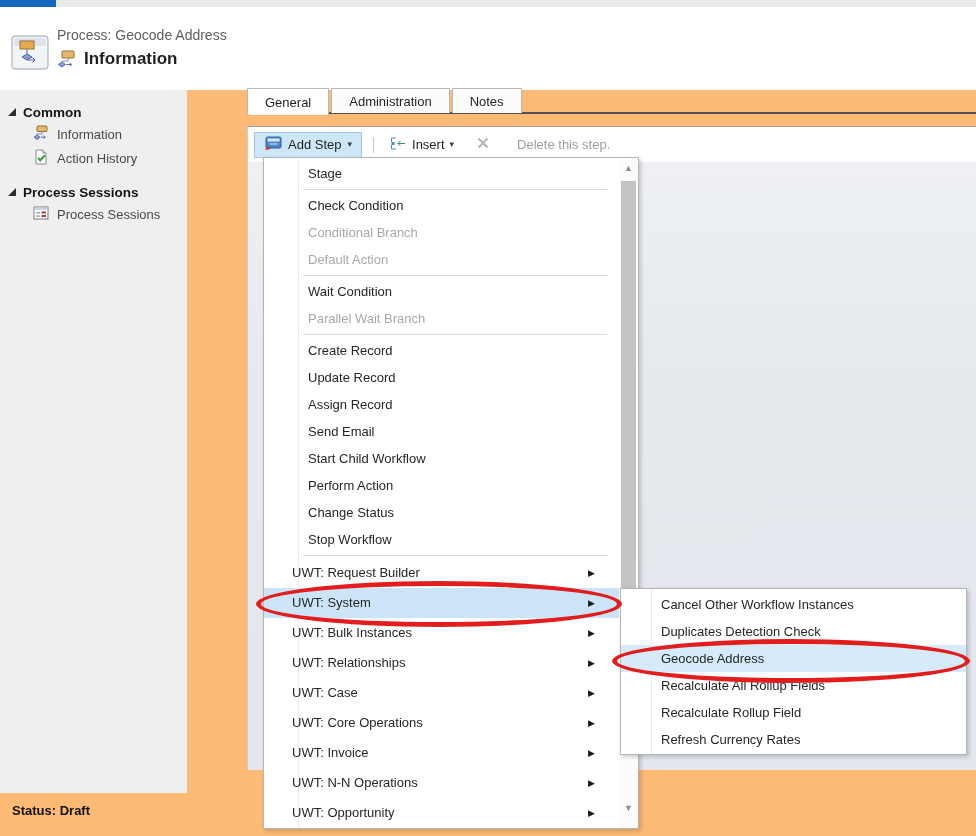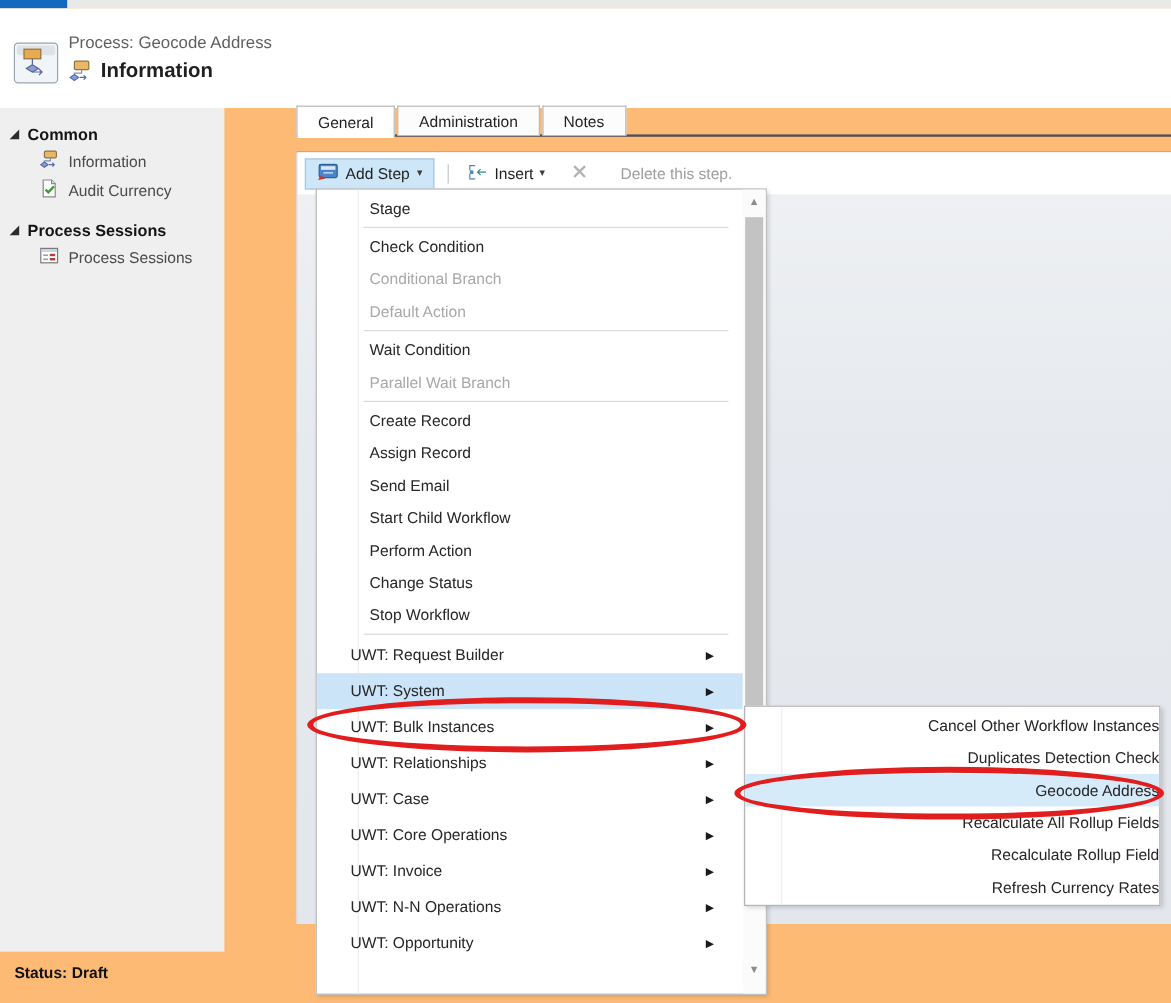--- a/index.html
+++ b/index.html
@@ -66,21 +66,21 @@
                 justify-content:center; font-size:9px; color:#8c8c8c; background:#fbfbfb; }
   .scroll-up { top:2px; }
   .scroll-down { bottom:12px; }
   .scroll-thumb { position:absolute; left:2px; top:23px; width:15px; height:520px; background:#c3c3c3; }
 
   
   .submenu { position:absolute; left:620px; top:588px; width:347px; height:167px; background:#fff;
              border:1px solid #b5b5b5; box-shadow:2px 2px 4px rgba(0,0,0,.18); z-index:11; }
   .submenu .menu-gutter { left:30px; }
   .submenu-list { position:absolute; left:0; top:0; right:0; bottom:0; padding-top:2px; }
-  .submenu .menu-item { padding-left:40px;text-align:right; }
+  .submenu .menu-item { padding-left:40px; }
   .submenu .menu-item.highlighted { background:var(--submenu-highlight); }
 
   
   .red-oval { position:absolute; border:5px solid var(--annotation-red); border-radius:50%;
               z-index:20; pointer-events:none; background:transparent; }
   .oval-1 { left:256px; top:581px; width:366px; height:46px; }
   .oval-2 { left:612px; top:639px; width:358px; height:44px; }
 
   
   .status-bar { position:absolute; left:12px; top:803px; font-weight:bold; color:#111; }
@@ -132,21 +132,21 @@
               <path d="M7.8 12.2 h4.4 m-1.6 -1.6 l1.6 1.6 -1.6 1.6" stroke="#5a6da8" fill="none"></path>
             </svg></span>
           <span>Information</span>
         </div>
         <div class="side-item">
           <span><svg viewBox="0 0 16 16" width="16" height="16">
               <path d="M3 1 h7 l3 3 v11 H3 z" fill="#fff" stroke="#8a8a8a"></path>
               <path d="M10 1 v3 h3" fill="#e4e4e4" stroke="#8a8a8a"></path>
               <path d="M5 9 l2.3 2.3 L12 6.2" stroke="#3a9a35" stroke-width="2" fill="none"></path>
             </svg></span>
-          <span>Audit Currency</span>
+          <span>Action History</span>
         </div>
       </div>
       <div class="side-section">
         <div class="side-header">
           <span class="expander"></span>
           <span class="lbl">Process Sessions</span>
         </div>
         <div class="side-item">
           <span><svg viewBox="0 0 16 16" width="16" height="16">
               <rect x="1" y="2" width="14" height="12" fill="#fff" stroke="#7a7a7a"></rect>
@@ -212,20 +212,21 @@
         <div class="menu-item"><span>Stage</span></div>
         <div class="menu-sep"></div>
         <div class="menu-item"><span>Check Condition</span></div>
         <div class="menu-item disabled"><span>Conditional Branch</span></div>
         <div class="menu-item disabled"><span>Default Action</span></div>
         <div class="menu-sep"></div>
         <div class="menu-item"><span>Wait Condition</span></div>
         <div class="menu-item disabled"><span>Parallel Wait Branch</span></div>
         <div class="menu-sep"></div>
         <div class="menu-item"><span>Create Record</span></div>
+        <div class="menu-item"><span>Update Record</span></div>
         <div class="menu-item"><span>Assign Record</span></div>
         <div class="menu-item"><span>Send Email</span></div>
         <div class="menu-item"><span>Start Child Workflow</span></div>
         <div class="menu-item"><span>Perform Action</span></div>
         <div class="menu-item"><span>Change Status</span></div>
         <div class="menu-item"><span>Stop Workflow</span></div>
         <div class="menu-sep"></div>
         <div class="menu-item uwt"><span>UWT: Request Builder</span><span class="sub-arrow">▶</span></div>
         <div class="menu-item uwt highlighted"><span>UWT: System</span><span class="sub-arrow">▶</span></div>
         <div class="menu-item uwt"><span>UWT: Bulk Instances</span><span class="sub-arrow">▶</span></div>

